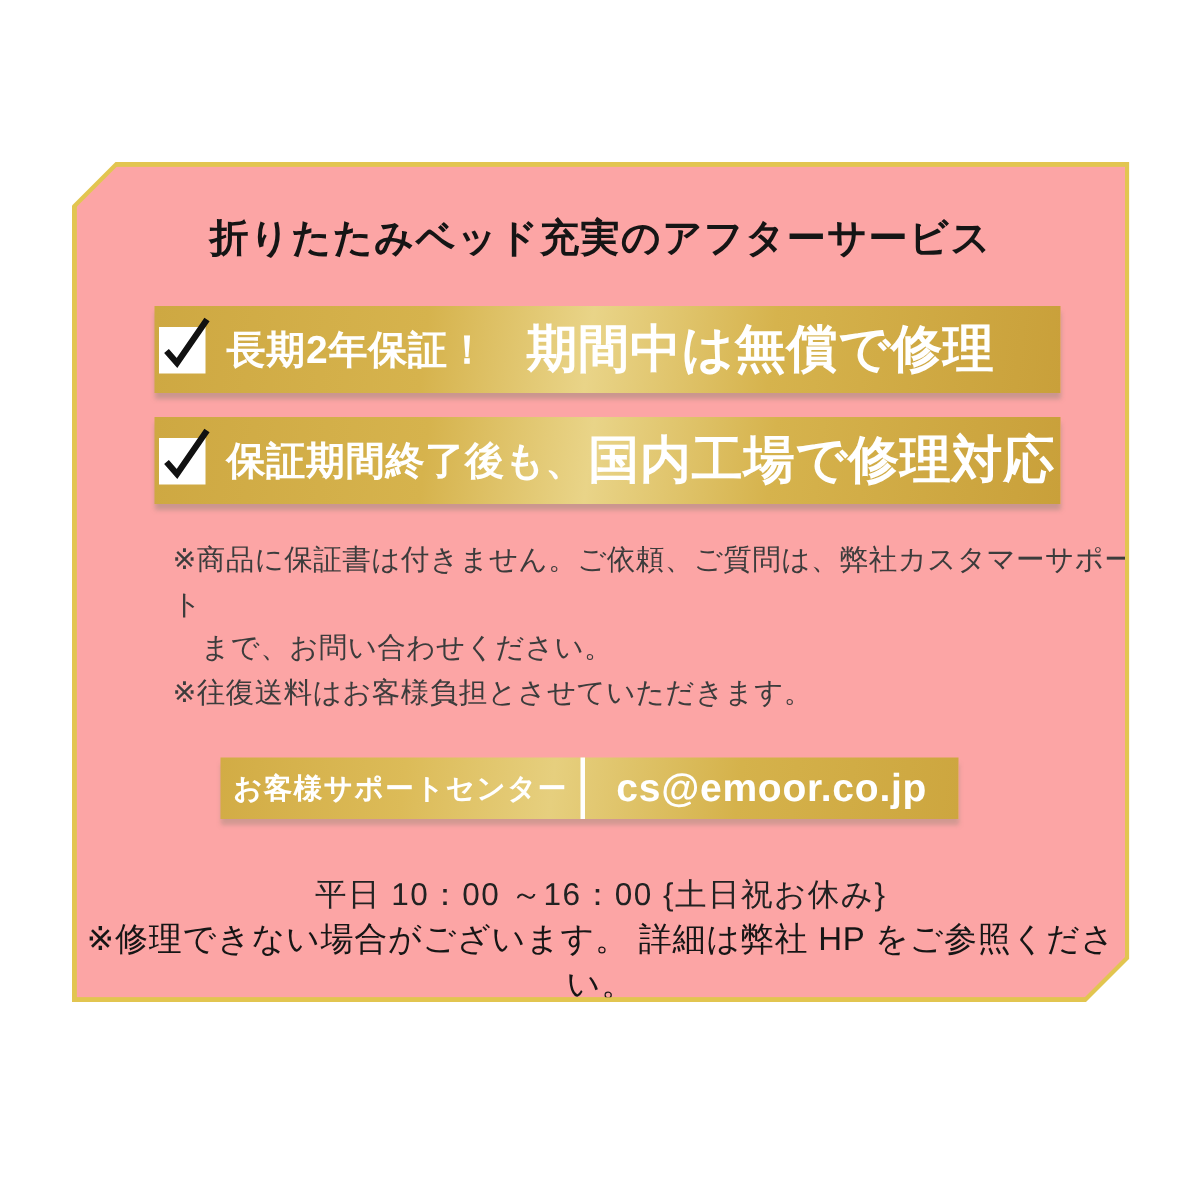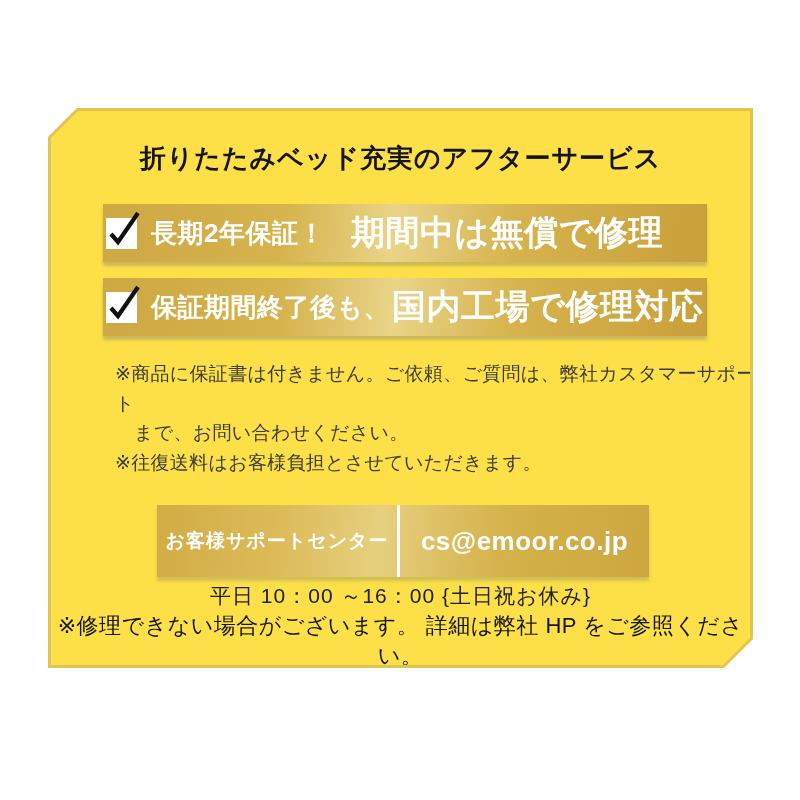--- a/index.html
+++ b/index.html
@@ -8,21 +8,21 @@
     font-family:"Liberation Sans","DejaVu Sans",sans-serif;
     -webkit-font-smoothing:antialiased;
   }
   
   .card-frame{
     position:absolute;left:48px;top:108px;width:705px;height:560px;
     background:#e2c550;
     clip-path:polygon(29px 0,100% 0,100% calc(100% - 29px),calc(100% - 29px) 100%,0 100%,0 29px);
   }
   .card-inner{
-    position:absolute;inset:3px;background:#fde047;
+    position:absolute;inset:3px;background:#fca5a5;
     clip-path:polygon(27px 0,100% 0,100% calc(100% - 27px),calc(100% - 27px) 100%,0 100%,0 27px);
   }
   .title{
     position:absolute;left:0;top:30px;width:100%;text-align:center;
     font-size:26px;font-weight:bold;color:#151515;letter-spacing:1px;margin:0;
   }
   .banner{
     position:absolute;left:52px;width:604px;height:58px;
     background:linear-gradient(97deg,#cea842 0%,#d6b34d 30%,#e9d488 48%,#d6b34d 68%,#c9a03a 100%);
     box-shadow:0 4px 3px rgba(130,128,110,0.4);
@@ -40,21 +40,21 @@
   .banner .emph{font-size:34px;font-weight:bold;letter-spacing:0.5px;}
   .banner-1 .emph{margin-left:26px;font-family:Liberation Serif, serif;}
   .banner-2 .emph{margin-left:2px;}
   .notes{
     position:absolute;left:64px;top:248px;width:648px;
     font-size:19px;line-height:29.5px;color:#3c3c3c;letter-spacing:0.3px;
   }
   .notes .line{margin:0;}
   .notes .cont{padding-left:19px;}
   .contact-bar{
-    position:absolute;left:106px;top:394px;width:492px;height:72px;
+    position:absolute;left:96px;top:394px;width:492px;height:41px;
     background:linear-gradient(97deg,#d2ac45 0%,#dcbb58 25%,#e6cf7e 45%,#d5b24b 70%,#cda63f 100%);
     box-shadow:0 4px 3px rgba(130,128,110,0.35);
     display:flex;align-items:stretch;color:#ffffff;
   }
   .contact-cell{display:flex;align-items:center;justify-content:center;}
   .contact-left{width:240px;font-size:19px;font-weight:bold;letter-spacing:1px;}
   .contact-divider{width:3px;background:#ffffff;}
   .contact-right{flex:1;font-size:26px;font-weight:bold;letter-spacing:0.5px;}
   .hours{
     position:absolute;left:0;top:471px;width:100%;text-align:center;

